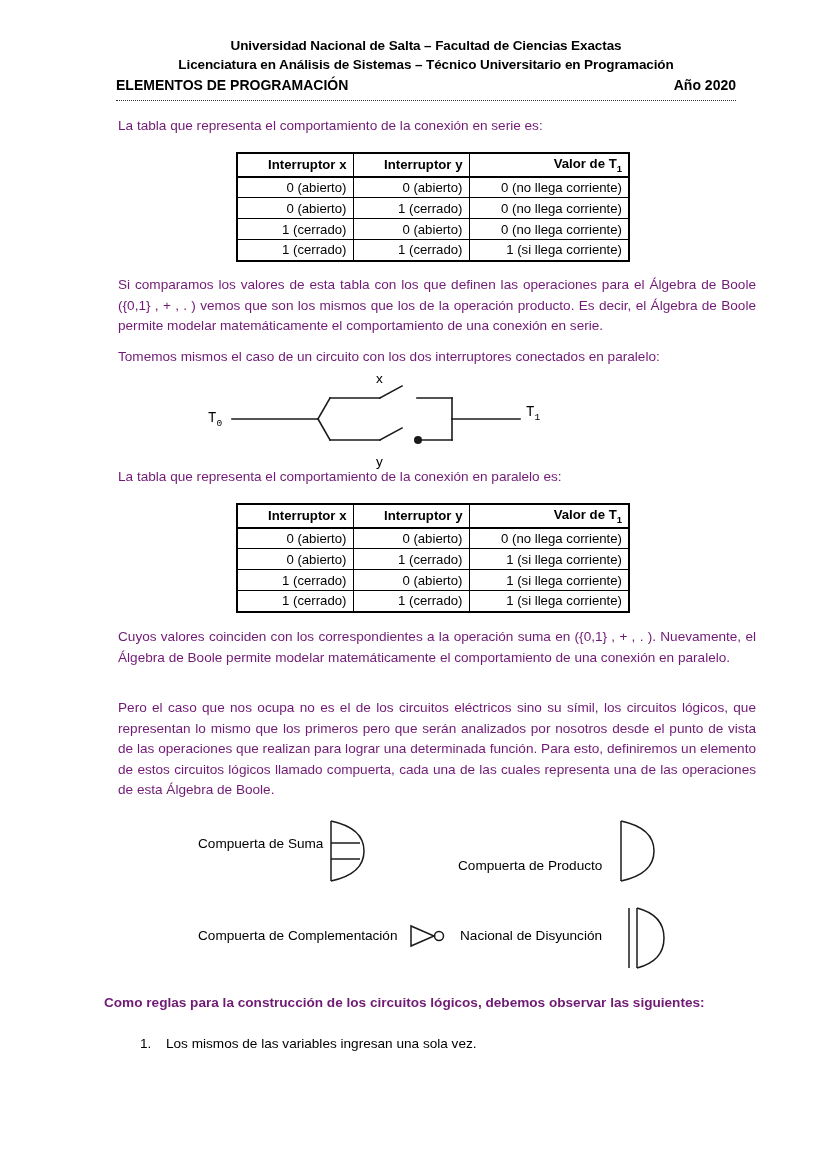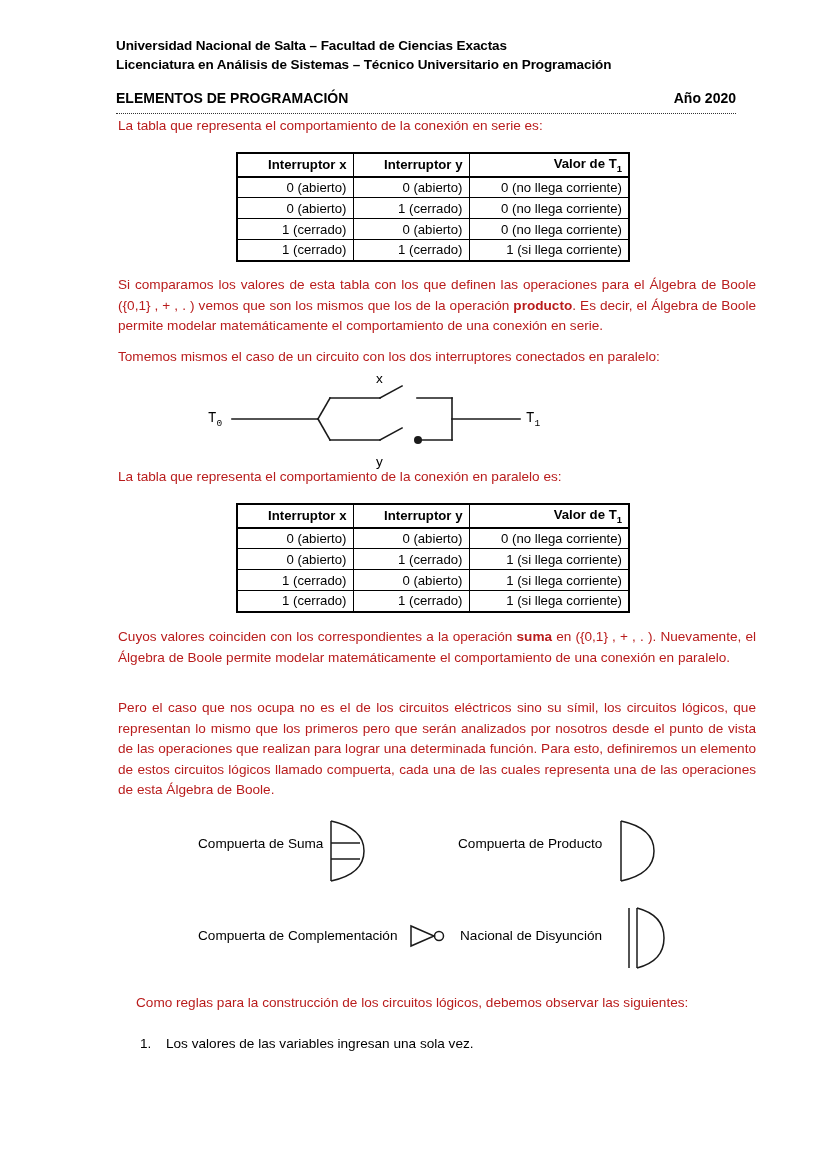--- a/index.html
+++ b/index.html
@@ -23,52 +23,52 @@
   }
 
   
   .doc-header {
     position: absolute;
     left: 116px;
     top: 36px;
     width: 620px;
   }
   .hdr-line {
-    text-align: left;
+    text-align: center;
     font-weight: bold;
     font-size: 13.5px;
     line-height: 19px;
     letter-spacing: -0.1px;
   }
   .hdr-row {
     display: flex;
     justify-content: space-between;
     align-items: baseline;
     font-weight: bold;
     font-size: 14px;
     line-height: 20px;
-    margin-top: 14px;
+    margin-top: 1px;
   }
   .hdr-rule {
     margin-top: 5px;
     border-top: 1px dotted #333;
     height: 0;
     width: 100%;
   }
 
   
   .para {
     position: absolute;
     font-size: 13.6px;
     line-height: 20.5px;
     text-align: justify;
-    color: #b91c1c;
+    color: #701a75;
   }
   .para.nojust { text-align: left; }
-  .para b { font-weight: bold; }
+  .para b { font-weight: normal; }
 
   
   .truth-table {
     position: absolute;
     border-collapse: collapse;
     border: 2px solid #000;
     background: #fff;
   }
   .truth-table th, .truth-table td {
     border: 1px solid #000;
@@ -191,21 +191,21 @@
         <line x1="227" y1="26" x2="262" y2="26"></line>
         <line x1="227" y1="68" x2="262" y2="68"></line>
         <line x1="262" y1="26" x2="262" y2="68"></line>
 
         <line x1="262" y1="47" x2="330" y2="47"></line>
       </g>
 
       <circle cx="228" cy="68" r="4" fill="#1a1a1a"></circle>
     </svg>
     <div class="circ-label" style="left:18px; top:38px;"><span>T</span><sub style="font-size:9.5px;">0</sub></div>
-    <div class="circ-label" style="left:336px; top:38px;"><span>T</span><sub style="font-size:9.5px;">1</sub></div>
+    <div class="circ-label" style="left:336px; top:32px;"><span>T</span><sub style="font-size:9.5px;">1</sub></div>
     <div class="circ-var" style="left:186px; top:-1px;">x</div>
     <div class="circ-var" style="left:186px; top:82px;">y</div>
   </div>
 
   <div class="para nojust" style="left:118px; top:467px; width:650px;">La tabla que representa el comportamiento de la conexión en paralelo es:</div>
 
   <table class="truth-table" style="left:236px; top:503px;">
     <thead>
       <tr>
         <th class="c0">Interruptor x</th>
@@ -246,21 +246,21 @@
     <div class="gate-label" style="left:198px; top:836px;">Compuerta de  Suma</div>
     <svg class="gate-svg" style="left:328px; top:818px;" width="44" height="66" viewBox="0 0 44 66">
       <g stroke="#1a1a1a" stroke-width="1.5" fill="none">
         <line x1="3" y1="3" x2="3" y2="63"></line>
         <path d="M3 3 Q 36 10 36 33 Q 36 56 3 63"></path>
         <line x1="3" y1="25" x2="32" y2="25"></line>
         <line x1="3" y1="41" x2="32" y2="41"></line>
       </g>
     </svg>
 
-    <div class="gate-label" style="left:458px; top:836px;">Compuerta de Producto</div>
+    <div class="gate-label" style="left:458px; top:858px;">Compuerta de Producto</div>
     <svg class="gate-svg" style="left:618px; top:818px;" width="44" height="66" viewBox="0 0 44 66">
       <g stroke="#1a1a1a" stroke-width="1.5" fill="none">
         <line x1="3" y1="3" x2="3" y2="63"></line>
         <path d="M3 3 Q 36 10 36 33 Q 36 56 3 63"></path>
       </g>
     </svg>
 
     <div class="gate-label" style="left:198px; top:928px;">Compuerta de Complementación</div>
     <svg class="gate-svg" style="left:408px; top:923px;" width="42" height="26" viewBox="0 0 42 26">
       <g stroke="#1a1a1a" stroke-width="1.5" fill="none">
@@ -272,19 +272,19 @@
     <div class="gate-label" style="left:460px; top:928px;">Nacional de Disyunción</div>
     <svg class="gate-svg" style="left:626px; top:905px;" width="44" height="66" viewBox="0 0 44 66">
       <g stroke="#1a1a1a" stroke-width="1.5" fill="none">
         <line x1="3" y1="3" x2="3" y2="63"></line>
         <line x1="11" y1="3" x2="11" y2="63"></line>
         <path d="M11 3 Q 38 10 38 33 Q 38 56 11 63"></path>
       </g>
     </svg>
   </div>
 
-  <div class="para nojust" style="left:136px; top:993px; width:650px;">Como reglas para la construcción de los circuitos lógicos, debemos observar las siguientes:</div>
+  <div class="para nojust" style="left:104px; top:993px; width:650px;font-weight:bold;">Como reglas para la construcción de los circuitos lógicos, debemos observar las siguientes:</div>
 
   <div class="rule-item" style="left:140px; top:1034px; width:620px;">
-    <span class="rule-num">1.</span><span>Los valores de las variables ingresan una sola vez.</span>
+    <span class="rule-num">1.</span><span>Los mismos de las variables ingresan una sola vez.</span>
   </div>
 
 </div>
 
 </body></html>

